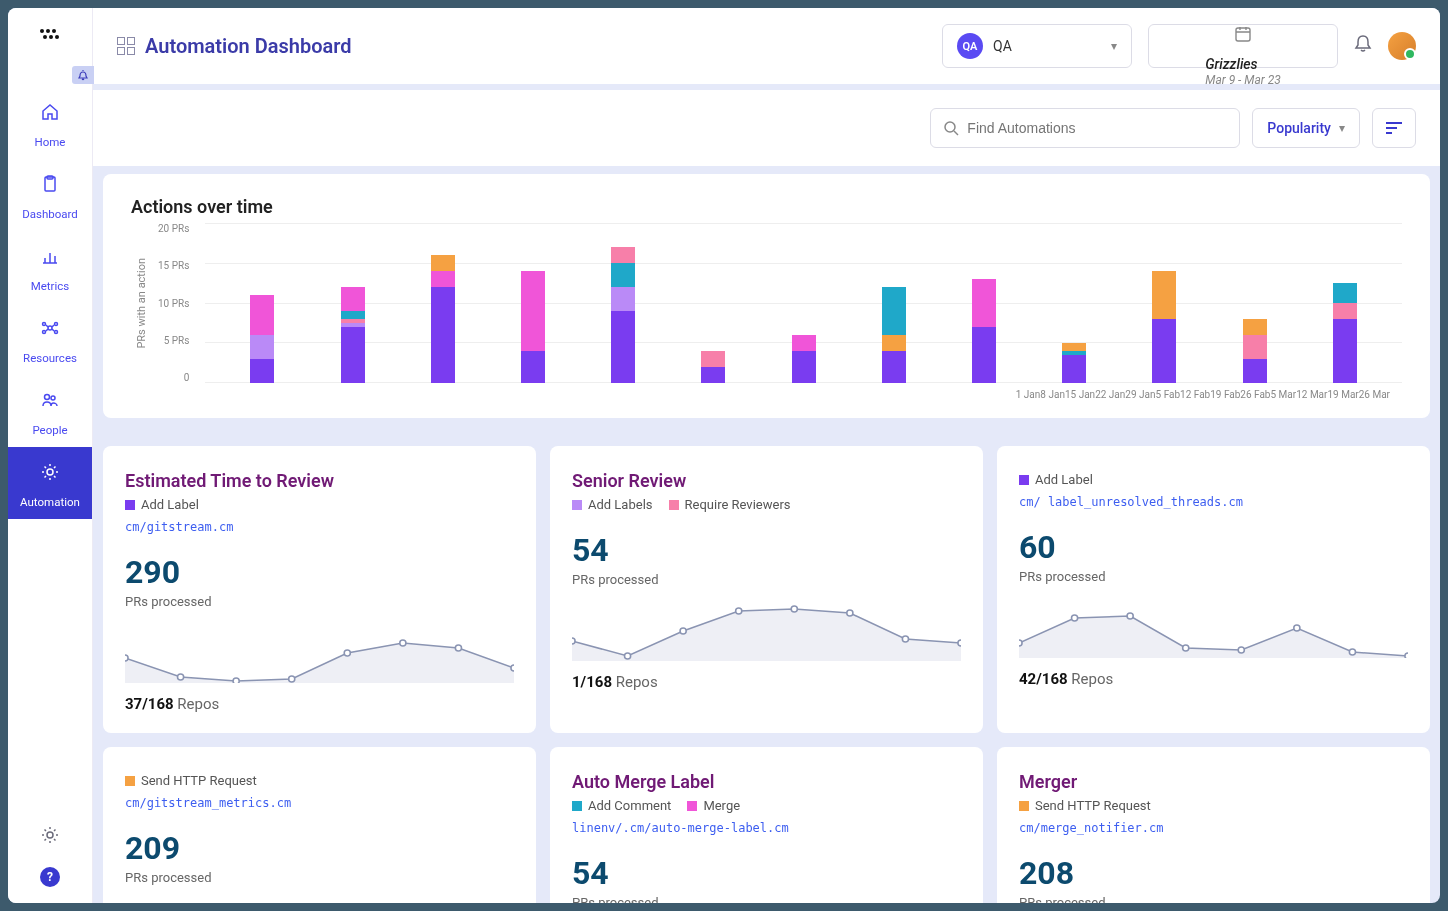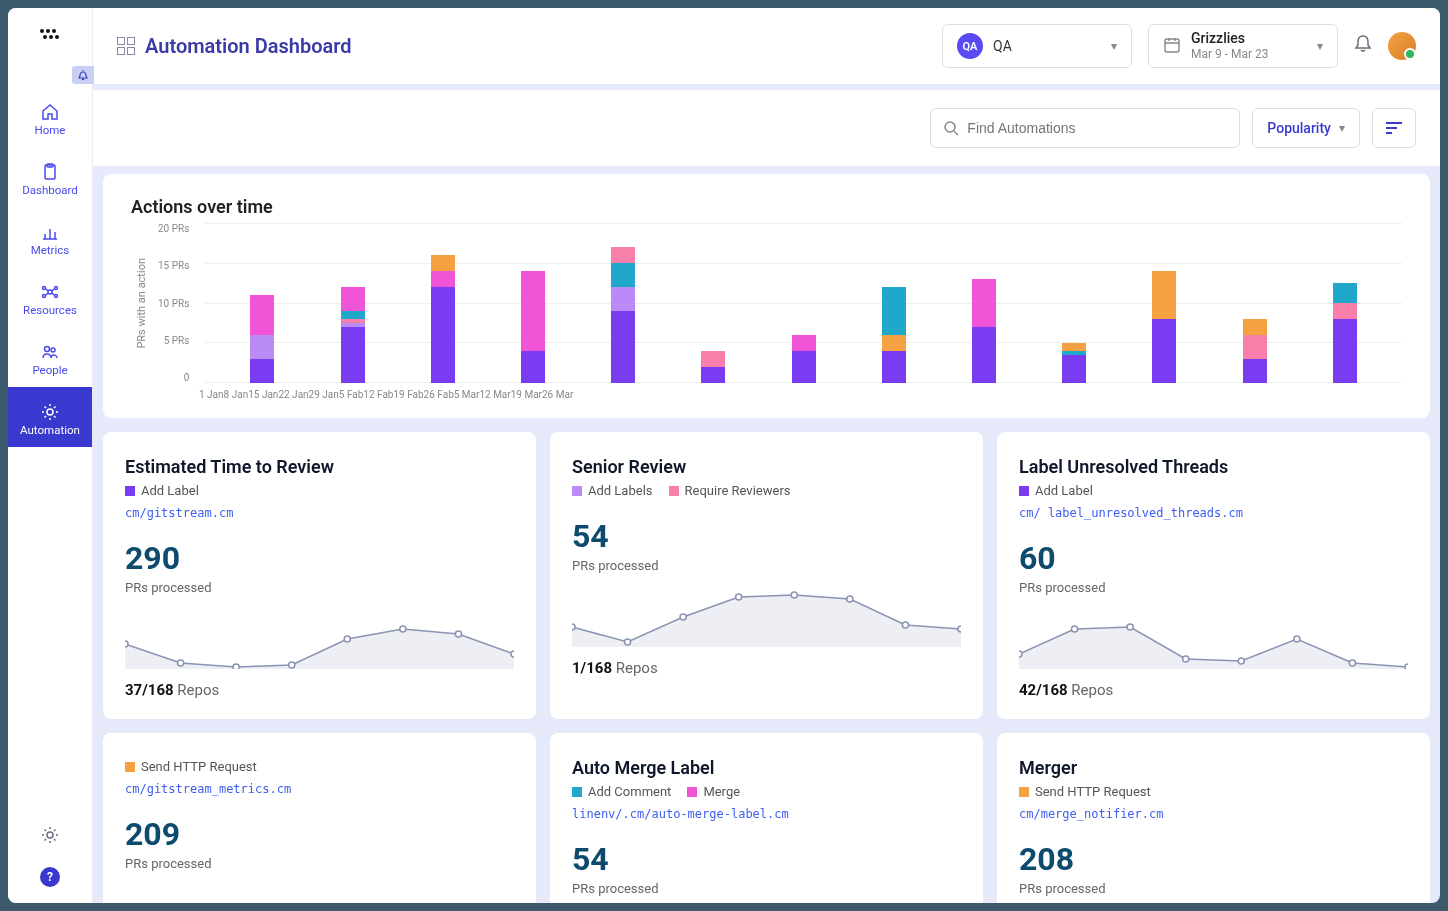--- a/index.html
+++ b/index.html
@@ -54,21 +54,21 @@
       margin-top: 30px;
       display: flex;
       flex-direction: column;
       width: 100%;
     }
     .nav-item {
       display: flex;
       flex-direction: column;
       align-items: center;
       padding: 14px 0 10px;
-      gap: 0;
+      gap: 12px;
       color: #4a4af0;
       cursor: pointer;
       font-size: 11.5px;
     }
     .nav-item.active {
       background: #3939cf;
       color: #fff;
     }
     .nav-icon {
       width: 22px;
@@ -133,21 +133,21 @@
       cursor: pointer;
       font-size: 14px;
       color: #333;
     }
     .qa-badge {
       width: 26px; height: 26px; border-radius: 50%;
       background: #5a4af3; color:#fff; font-size:11px; font-weight:600;
       display:flex; align-items:center; justify-content:center;
     }
     .chevron { margin-left: auto; color: #888; font-size: 12px; }
-    .date-selector { flex-direction: row; }
+    .date-selector { flex-direction: column; font-style: italic; }
     .date-info { display:flex; flex-direction:column; line-height:1.2; }
     .date-info .d-title { font-size: 14px; color:#222; font-weight:500;}
     .date-info .d-range { font-size: 12px; color:#888; }
     .bell-icon { color: #6b6b7b; cursor:pointer; font-size:18px; }
     .avatar {
       width: 28px; height: 28px; border-radius: 50%;
       background: linear-gradient(135deg, #f5a142, #d67e2a);
       position: relative;
       cursor: pointer;
     }
@@ -184,21 +184,21 @@
       display:flex; align-items:center; gap:8px; padding:0 14px;
       color:#3939cf; font-size:14px; font-weight:500; cursor:pointer;
     }
     .view-btn {
       border:1px solid #dcdce6; border-radius:6px; height:40px; width:44px;
       display:flex; align-items:center; justify-content:center; color:#3939cf; cursor:pointer;
     }
 
     
     .chart-card {
-      background:#fff; border-radius:8px; margin: 8px 10px 14px; padding: 22px 28px 18px;
+      background:#fff; border-radius:8px; margin: 8px 10px 28px; padding: 22px 28px 18px;
     }
     .chart-card h3 { font-size:18px; font-weight:600; color:#222; margin-bottom:4px;}
     .chart-plot {
       display:flex; gap: 10px;
       margin-top: 6px;
     }
     .y-axis-label {
       writing-mode: vertical-rl; transform: rotate(180deg);
       font-size:11px; color:#888; align-self:center; padding-right:4px;
     }
@@ -213,35 +213,35 @@
       position:absolute; inset:0; display:flex; flex-direction:column; justify-content:space-between;
     }
     .gridlines div { border-top:1px solid #eee; height:0;}
     .bars {
       position:absolute; inset:0; display:flex; align-items:flex-end; justify-content:space-around;
       padding: 0 12px;
     }
     .bar-col { width: 24px; display:flex; flex-direction:column-reverse; }
     .seg { width:100%; }
     .xticks {
-      display:flex; justify-content:flex-start; padding:6px 12px 0; font-size:10px; color:#888;
+      display:flex; justify-content:flex-end; padding:6px 12px 0; font-size:10px; color:#888;
       margin-left: 56px;
     }
 
     
     .cards-grid {
       display:grid; grid-template-columns: repeat(3, 1fr); gap: 14px; padding: 0 10px;
     }
     .auto-card {
       background:#fff; border-radius:8px; padding:24px 22px 20px;
       display:flex; flex-direction:column; gap:4px;
       min-height: 248px;
       cursor:pointer;
     }
-    .auto-title { font-size:18px; font-weight:600; color:#0f172a;}
+    .auto-title { font-size:18px; font-weight:600; color:#701a75;}
     .auto-tags { display:flex; gap:16px; margin-top:2px;}
     .tag { display:flex; align-items:center; gap:6px; font-size:13px; color:#555;}
     .tag .sq { width:10px; height:10px; }
     .auto-path { font-family: Menlo, Consolas, monospace; font-size:12px; color:#3d5ef0; margin-top:4px;}
     .big-num { font-size:32px; font-weight:700; color:#0c4a6e; margin-top:18px; line-height:1;}
     .sub-label { font-size:13px; color:#666; margin-top:2px;}
     .sparkline { margin-top:10px; height:60px; position:relative;}
     .repos { font-size:15px; margin-top:8px;}
     .repos .bold { font-weight:700; color:#111;}
     .repos .rest { color:#666;}
@@ -549,21 +549,20 @@
                 <circle class="spark-dot" cx="108.57142857142857" cy="30" r="3"></circle>
                 <circle class="spark-dot" cx="162.85714285714286" cy="10" r="3"></circle>
                 <circle class="spark-dot" cx="217.14285714285714" cy="8" r="3"></circle>
                 <circle class="spark-dot" cx="271.42857142857144" cy="12" r="3"></circle>
                 <circle class="spark-dot" cx="325.7142857142857" cy="38" r="3"></circle>
                 <circle class="spark-dot" cx="380" cy="42" r="3"></circle>
   </svg></div>
     <div class="repos"><span class="bold">1/168</span><span class="rest"> Repos</span></div>
   </div>
           <div class="auto-card">
-    <div class="auto-title">Label Unresolved Threads</div>
     <div class="auto-tags">
               <span class="tag">
                 <span class="sq" style="background:#7a3cf0"></span>
                 <span>Add Label</span>
               </span>
             </div>
     <div class="auto-path">cm/ label_unresolved_threads.cm</div>
     <div class="big-num">60</div>
     <div class="sub-label">PRs processed</div>
     <div class="sparkline"><svg width="100%" height="60" viewBox="0 0 380 60" preserveAspectRatio="none">

